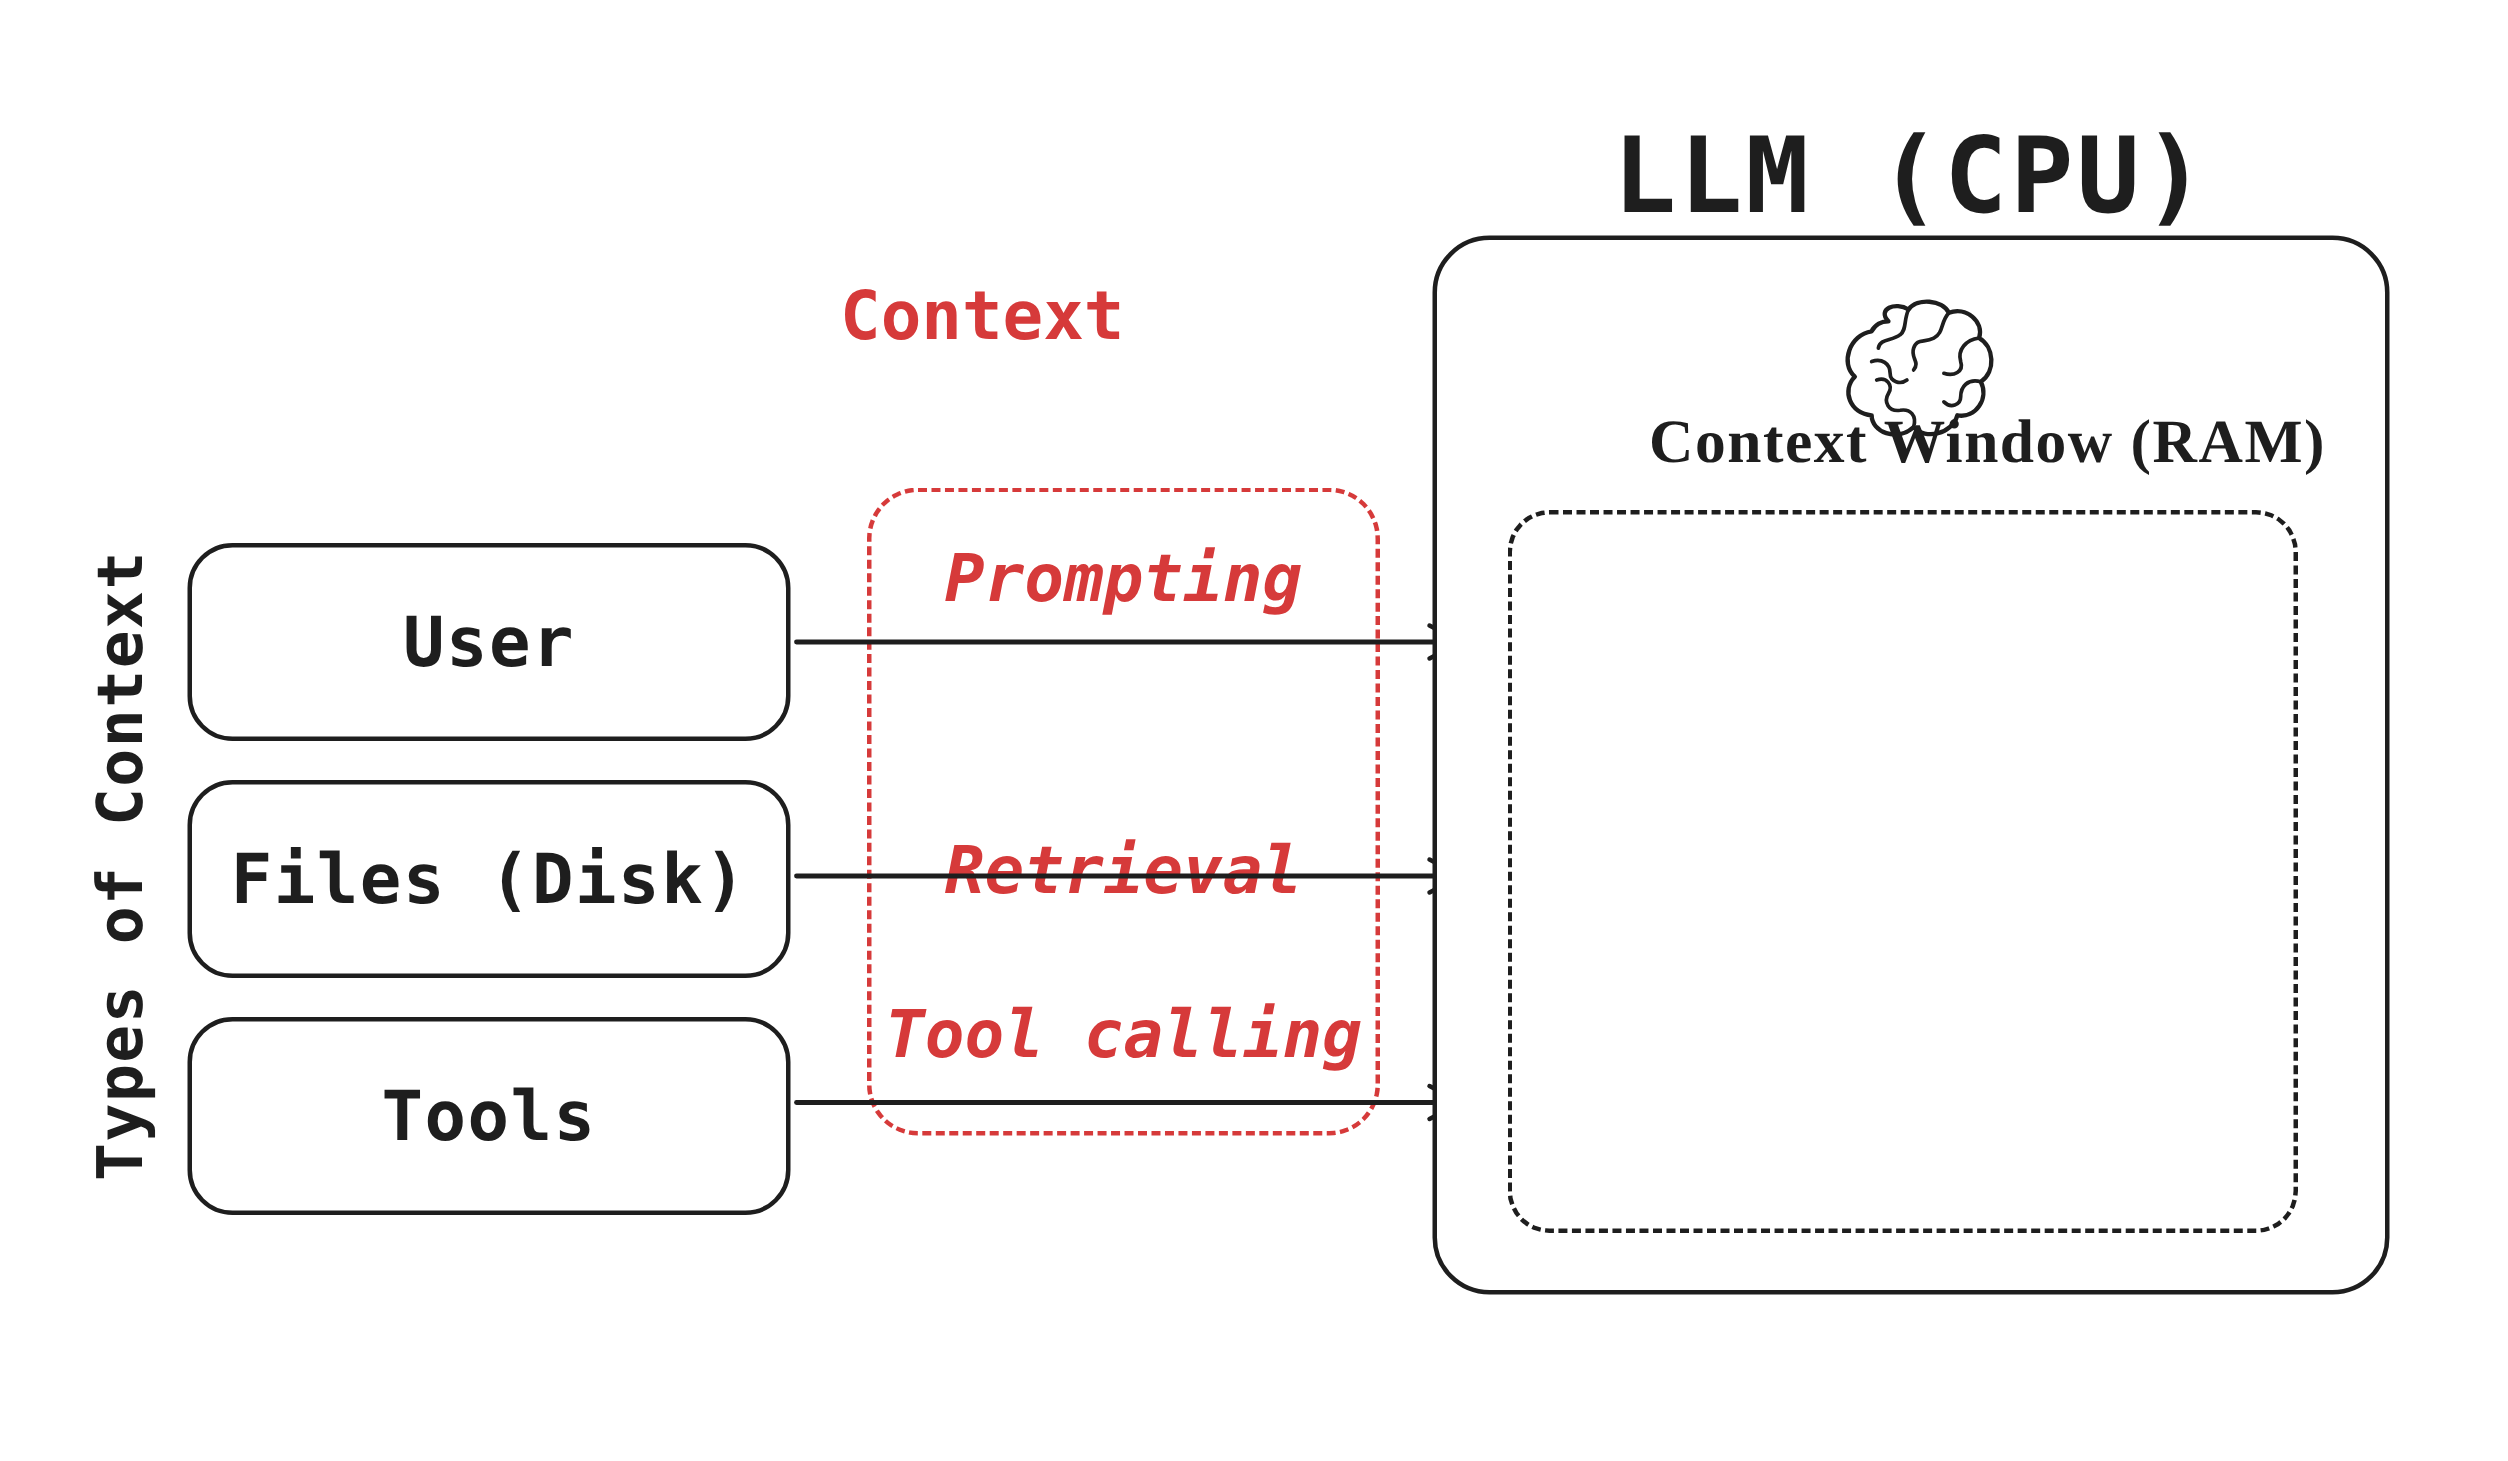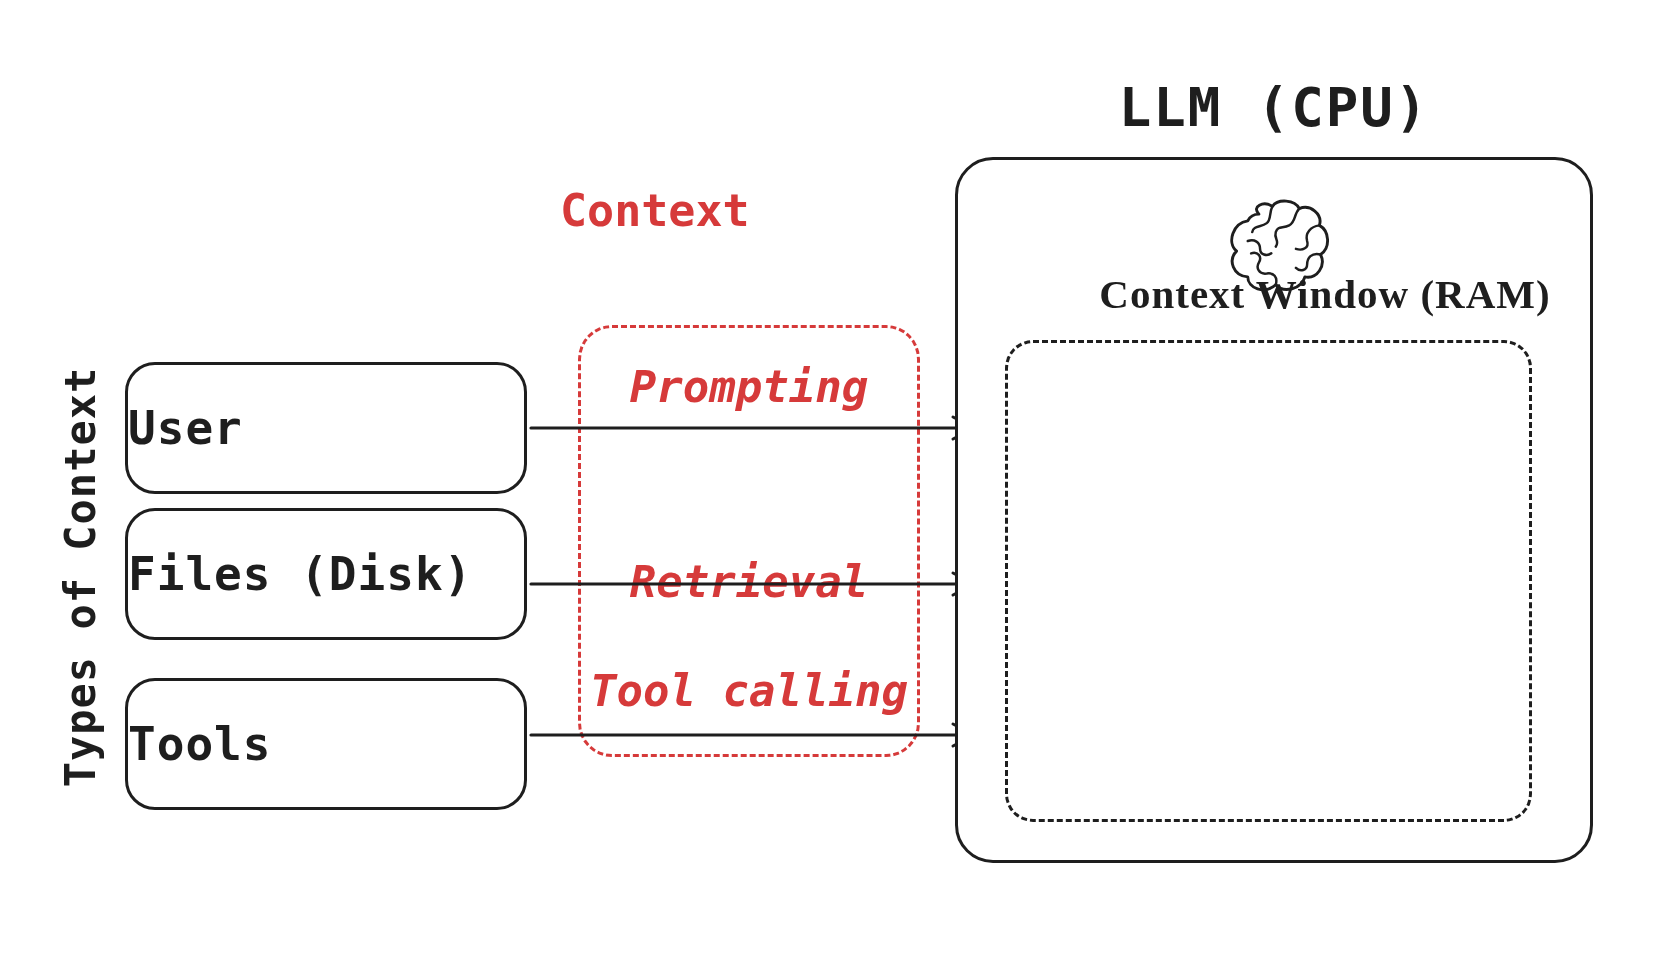--- a/index.html
+++ b/index.html
@@ -36,27 +36,27 @@
   
   .type-box {
     left: 125px;
     width: 402px;
     height: 132px;
     border: 3px solid var(--ink);
     border-radius: 30px;
     background: var(--bg);
     display: flex;
     align-items: center;
-    justify-content: flex-start;
+    justify-content: center;
     font-size: 46px;
     font-weight: bold;
     letter-spacing: 1px;
   }
   .type-box.user  { top: 362px; }
-  .type-box.files { top: 508px; }
+  .type-box.files { top: 520px; }
   .type-box.tools { top: 678px; }
 
   
   .ce-title {
     left: 560px;
     top: 184px;
     width: 390px;
     text-align: left;
     color: var(--accent);
     font-size: 45px;
@@ -94,21 +94,21 @@
     color: var(--ink);
     pointer-events: none;
   }
 
   
   .llm-title {
     left: 955px;
     top: 76px;
     width: 638px;
     text-align: center;
-    font-size: 54px;
+    font-size: 70px;
     font-weight: bold;
     letter-spacing: 2px;
   }
   .llm-box {
     left: 955px;
     top: 157px;
     width: 638px;
     height: 706px;
     border: 3px solid var(--ink);
     border-radius: 38px;

